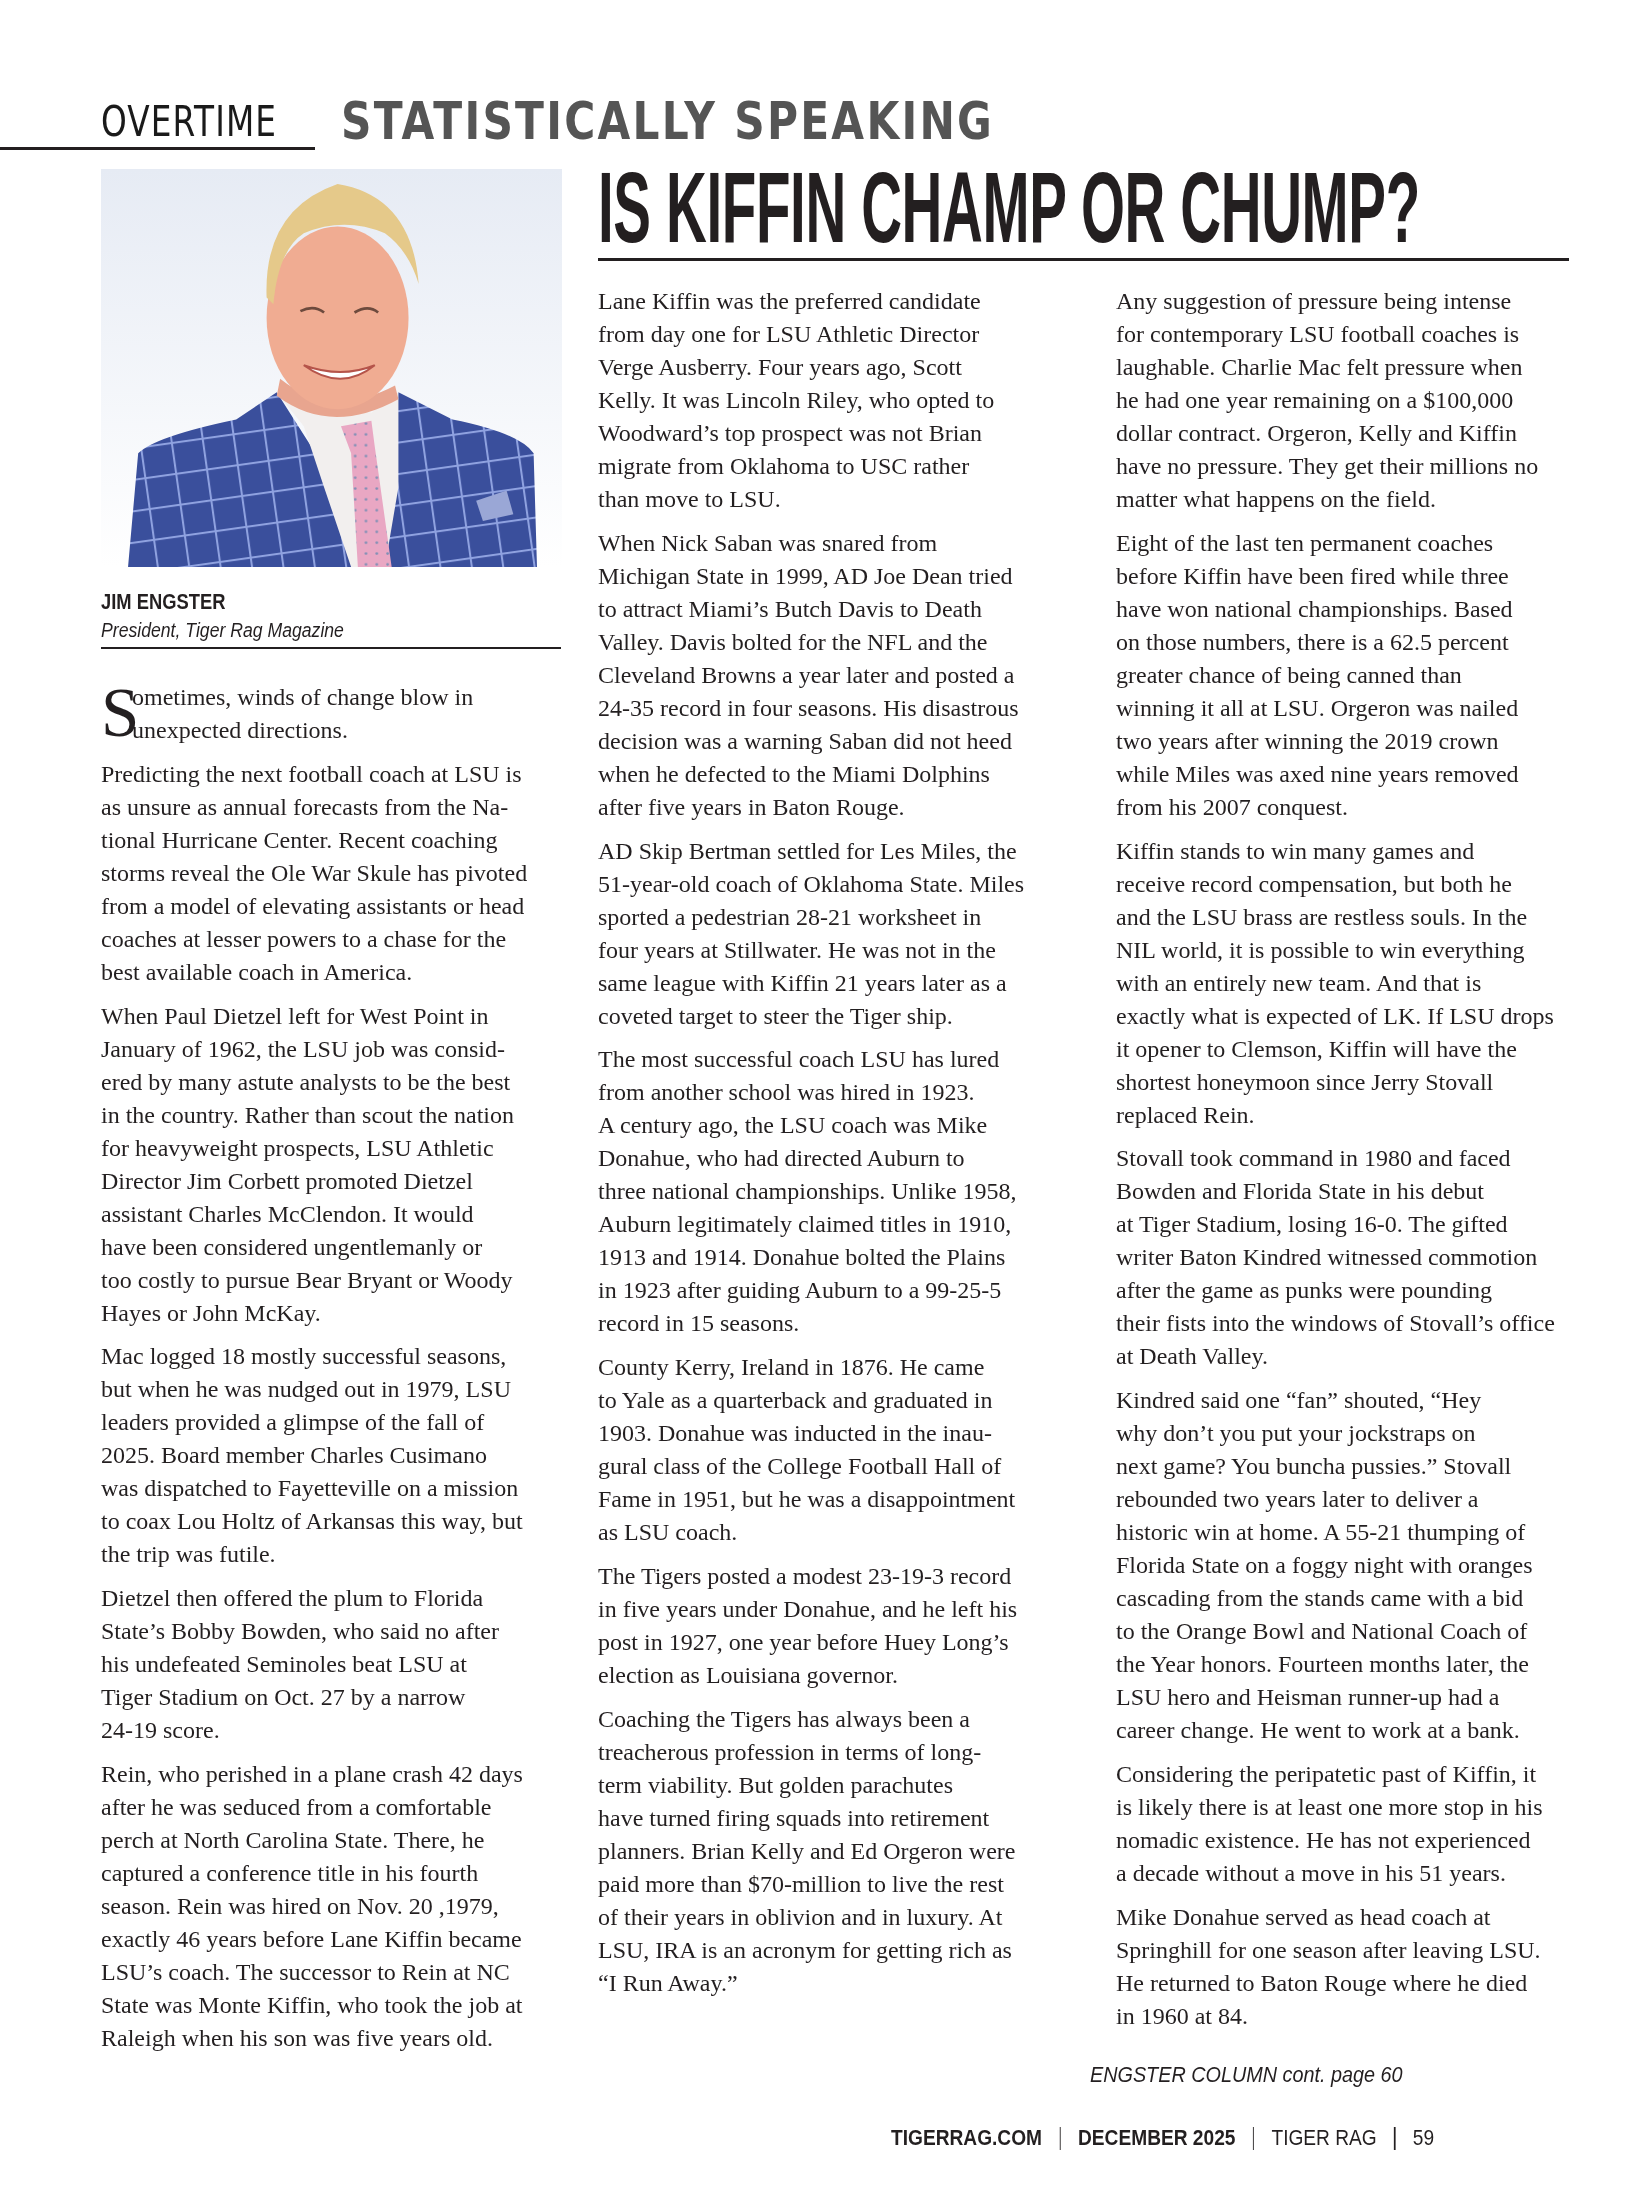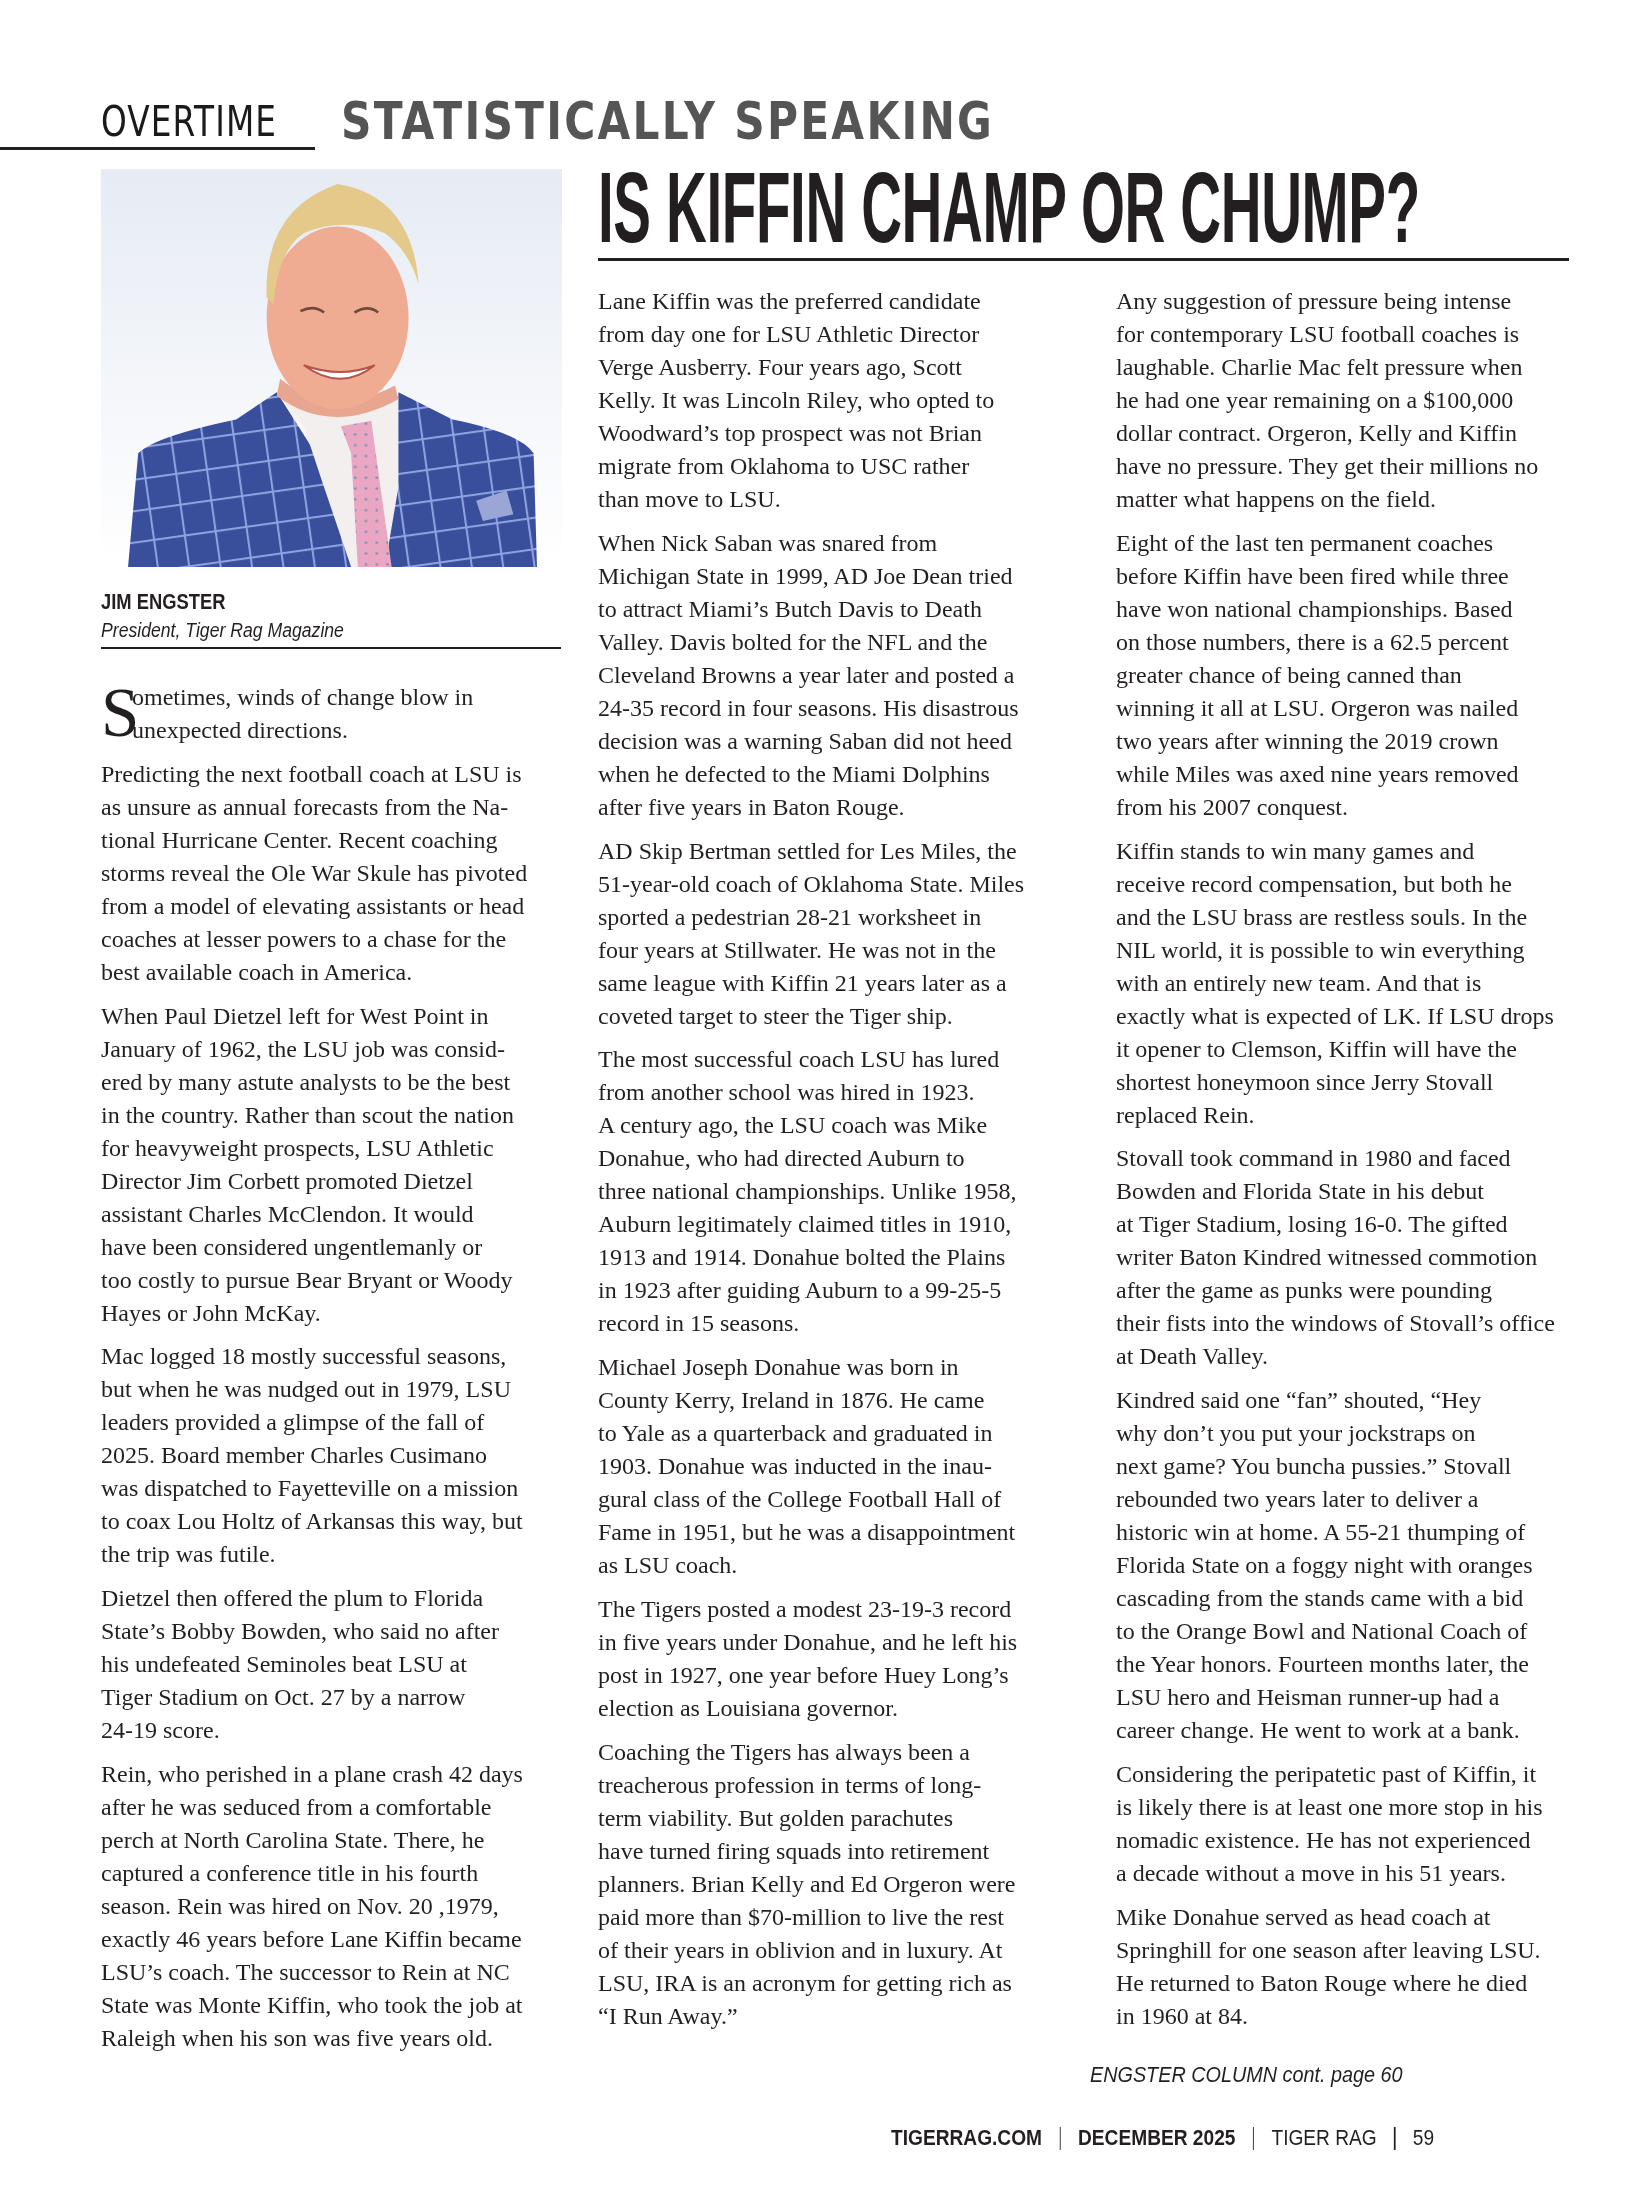--- a/index.html
+++ b/index.html
@@ -218,21 +218,20 @@
         <span class="line">from another school was hired in 1923.</span>
         <span class="line">A century ago, the LSU coach was Mike</span>
         <span class="line">Donahue, who had directed Auburn to</span>
         <span class="line">three national championships. Unlike 1958,</span>
         <span class="line">Auburn legitimately claimed titles in 1910,</span>
         <span class="line">1913 and 1914. Donahue bolted the Plains</span>
         <span class="line">in 1923 after guiding Auburn to a 99-25-5</span>
         <span class="line">record in 15 seasons.</span>
       </p>
       <p>
-        <span class="line">Michael Joseph Donahue was born in</span>
         <span class="line">County Kerry, Ireland in 1876. He came</span>
         <span class="line">to Yale as a quarterback and graduated in</span>
         <span class="line">1903.  Donahue was inducted in the inau-</span>
         <span class="line">gural class of the College Football Hall of</span>
         <span class="line">Fame in 1951, but he was a disappointment</span>
         <span class="line">as LSU coach.</span>
       </p>
       <p>
         <span class="line">The Tigers posted a modest 23-19-3 record</span>
         <span class="line">in five years under Donahue, and he left his</span>

